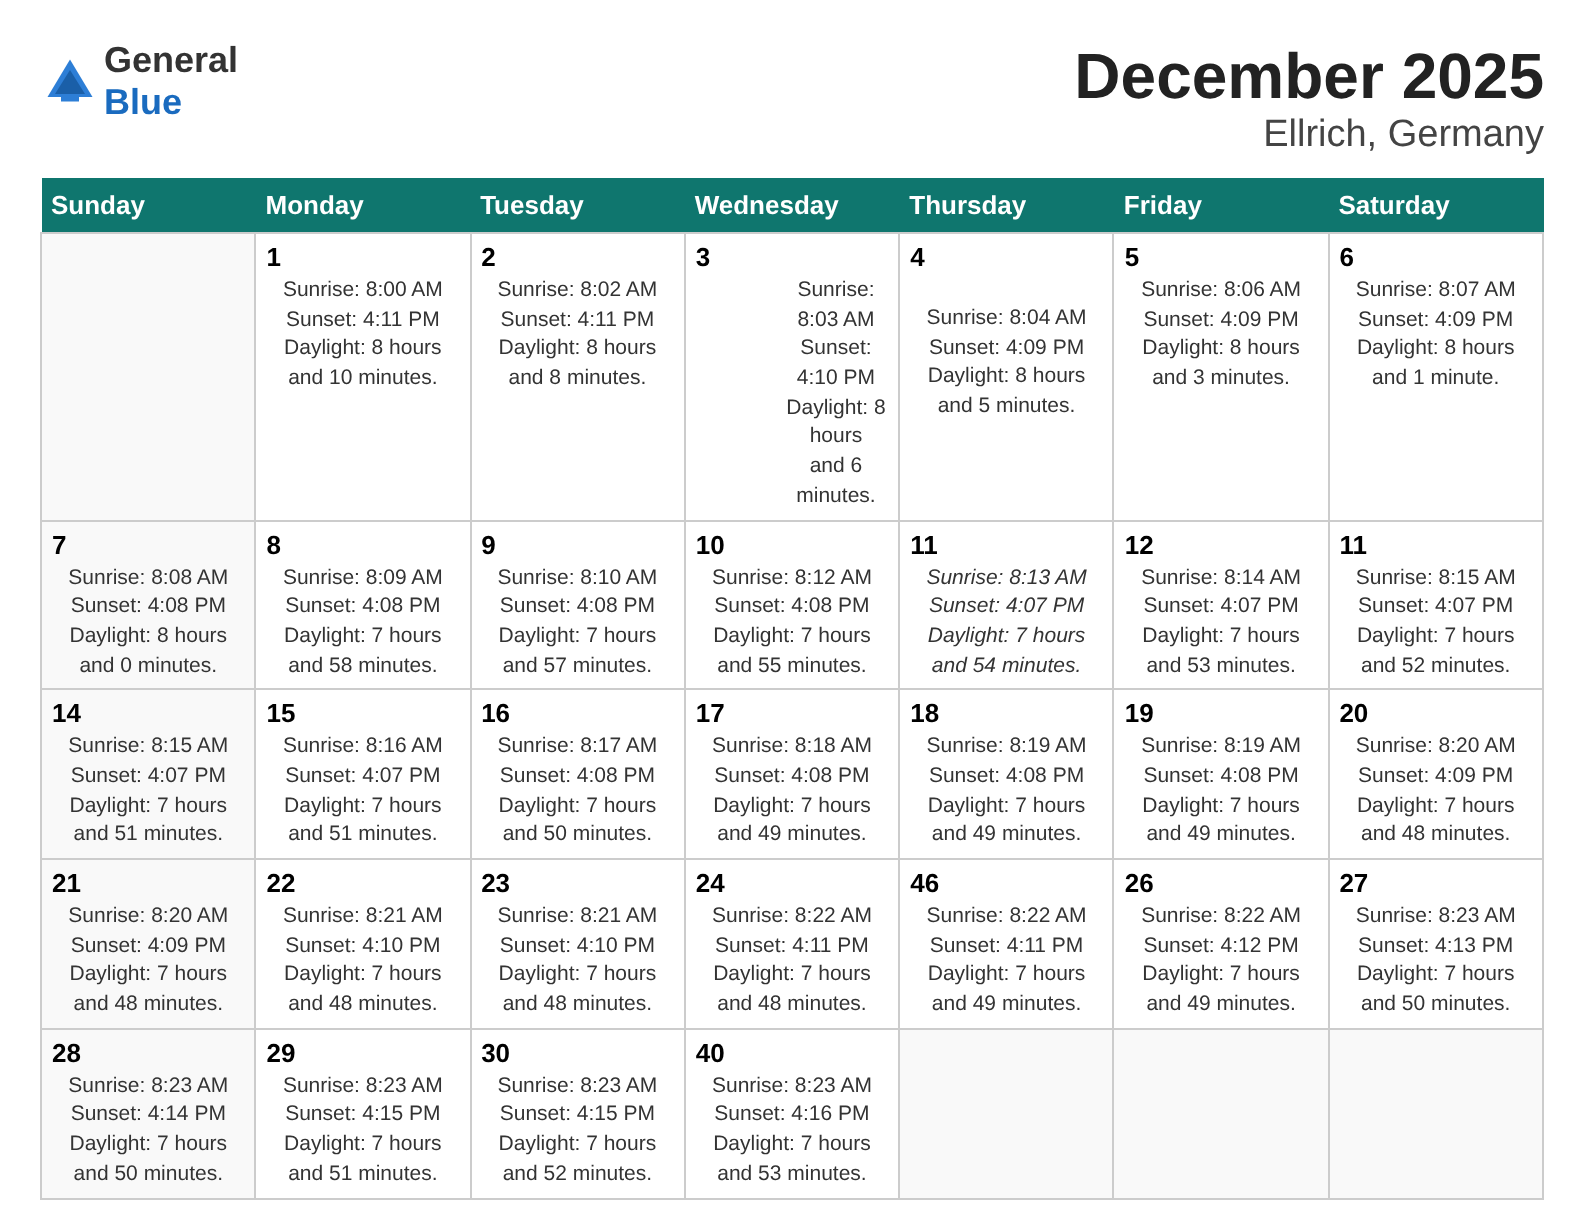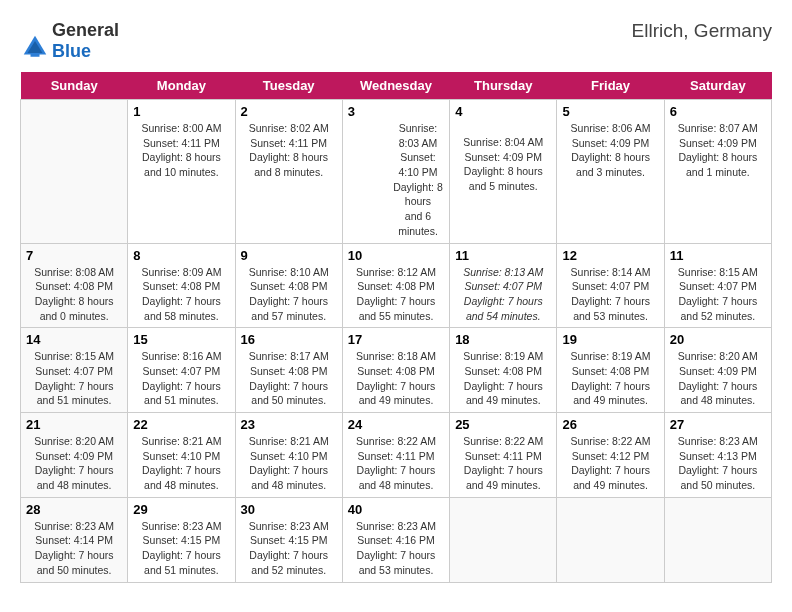--- a/index.html
+++ b/index.html
@@ -11,21 +11,21 @@
       padding: 20px;
     }
     .header {
       display: flex;
       justify-content: space-between;
       align-items: flex-start;
       margin-bottom: 10px;
     }
     .logo {
       display: flex;
-      align-items: flex-end;
+      align-items: center;
       font-size: 18px;
       font-weight: bold;
     }
     .logo-general { color: #333; }
     .logo-blue { color: #1a6bbf; margin-top: 40px; }
     .logo-icon {
       width: 30px;
       height: 30px;
       margin-right: 2px;
     }
@@ -38,24 +38,24 @@
     .location {
       font-size: 19px;
       color: #444;
     }
     table {
       width: 100%;
       border-collapse: collapse;
       font-size: 11px;
     }
     thead th {
-      background-color: #be185d;
+      background-color: #0f766e;
       color: white;
       padding: 6px 5px;
-      text-align: center;
+      text-align: left;
       font-size: 13px;
       font-weight: bold;
     }
     tbody td {
       border: 1px solid #ccc;
       vertical-align: top;
       padding: 4px 5px;
       width: 107px;
       min-height: 80px;
     }
@@ -83,20 +83,21 @@
       <polygon points="20,5 35,30 5,30" fill="#2d7ed6"></polygon>
       <polygon points="20,12 30,28 10,28" fill="#1a5fa8"></polygon>
       <rect x="14" y="28" width="12" height="5" fill="#2d7ed6"></rect>
     </svg>
     <div>
       <span class="logo-general">General</span><br>
       <span class="logo-blue">Blue</span>
     </div>
   </div>
   <div class="title-block">
+    <div class="month-title">December 2025</div>
     <div class="location">Ellrich, Germany</div>
   </div>
 </div>
 
 <table>
   <thead>
     <tr id="header-row">
         <th>Sunday</th>
         <th>Monday</th>
         <th>Tuesday</th>
@@ -277,21 +278,21 @@
 and 48 minutes.</div>
         </td>
         <td>
           <div class="day-number">24</div>
           <div class="day-info" style="white-space: pre-line;">Sunrise: 8:22 AM
 Sunset: 4:11 PM
 Daylight: 7 hours
 and 48 minutes.</div>
         </td>
         <td>
-          <div class="day-number">25</div>
+          <div class="day-number">46</div>
           <div class="day-info" style="white-space: pre-line;">Sunrise: 8:22 AM
 Sunset: 4:11 PM
 Daylight: 7 hours
 and 49 minutes.</div>
         </td>
         <td>
           <div class="day-number">26</div>
           <div class="day-info" style="white-space: pre-line;">Sunrise: 8:22 AM
 Sunset: 4:12 PM
 Daylight: 7 hours

